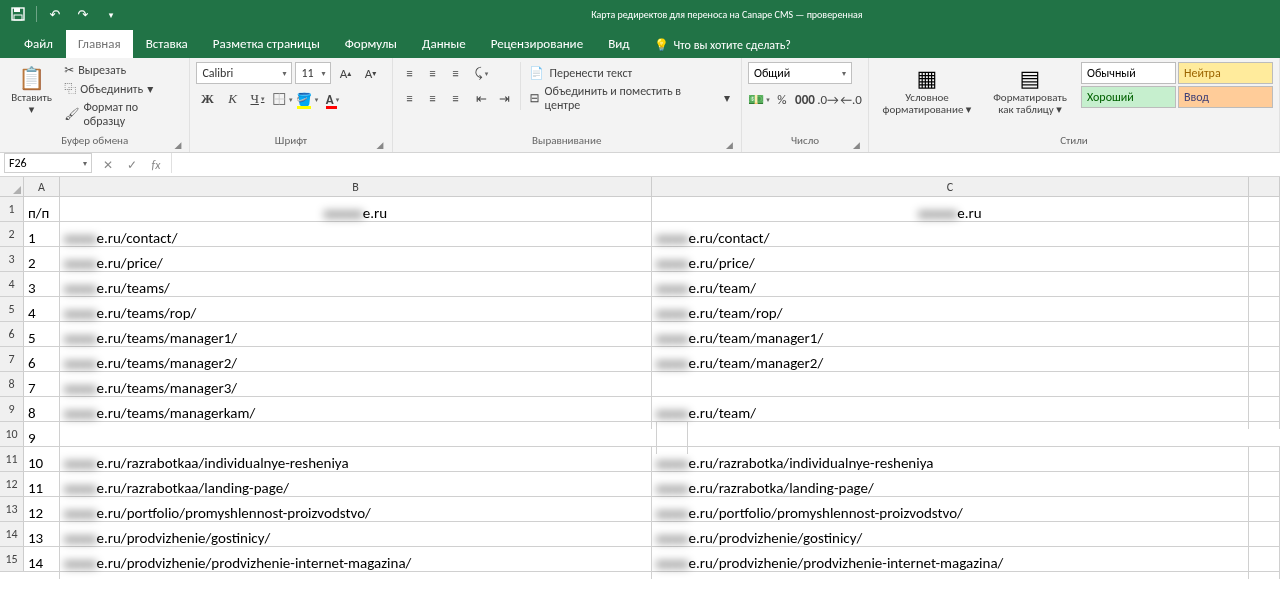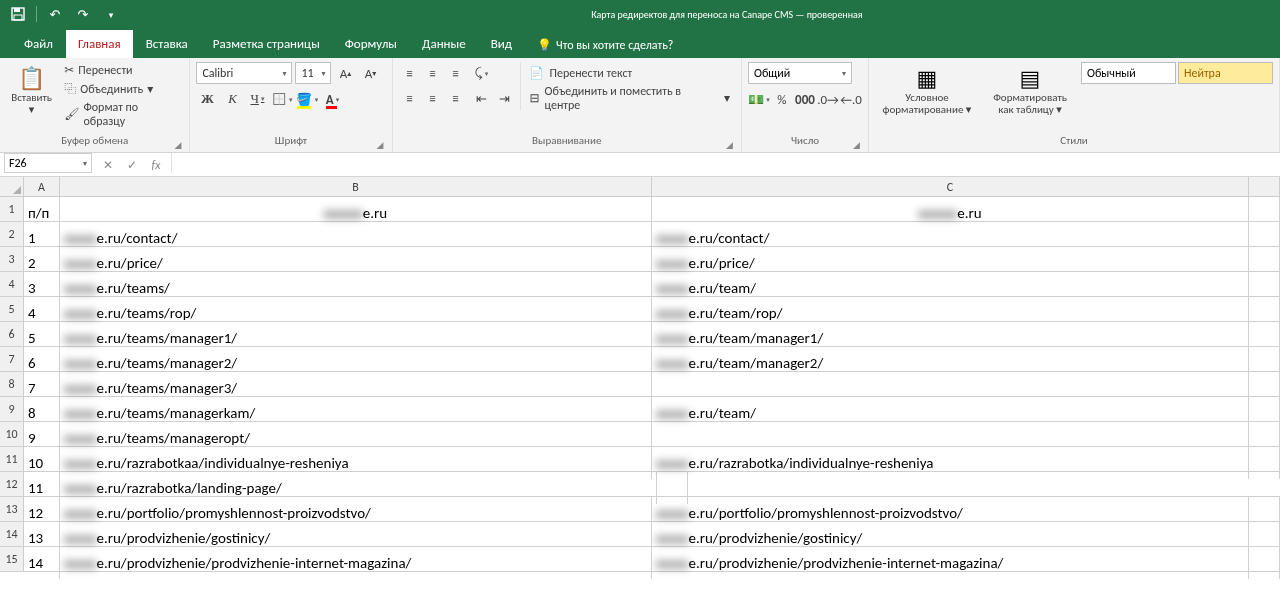--- a/index.html
+++ b/index.html
@@ -8,21 +8,21 @@
 
 .titlebar { height: 28px; background: #217346; display: flex; align-items: center; color: #fff; }
 .qat { display: flex; align-items: center; gap: 4px; padding: 0 6px; }
 .qat-btn { width: 24px; height: 24px; display: flex; align-items: center; justify-content: center; color: #fff; font-size: 13px; }
 .qat-sep { width: 1px; height: 16px; background: rgba(255,255,255,0.35); margin: 0 2px; }
 .doc-title { position: absolute; left: 50%; transform: translateX(-18%); font-size: 10px; color: #fff; }
 
 
 .tabstrip { height: 30px; background: #217346; display: flex; align-items: flex-end; padding-left: 12px; gap: 1px; }
 .tab { padding: 6px 12px 7px; color: #fff; font-size: 13px; cursor: pointer; }
-.tab.active { background: #fff; color: #b91c1c; }
+.tab.active { background: #fff; color: #737373; }
 .telltell { display: flex; align-items: center; gap: 4px; color: #fff; margin-left: 12px; padding-bottom: 6px; font-size: 12px; }
 
 
 .ribbon { height: 95px; background: #f3f3f3; border-bottom: 1px solid #d4d4d4; display: flex; }
 .rgroup { display: flex; flex-direction: column; border-right: 1px solid #e1e1e1; padding: 4px 6px 0; }
 .rgroup-body { flex: 1; display: flex; align-items: flex-start; gap: 4px; }
 .rgroup-label { height: 18px; text-align: center; font-size: 11px; color: #666; position: relative; }
 .rgroup-label .dialog-launcher { position: absolute; right: 2px; bottom: 2px; font-size: 9px; color: #888; }
 
 .vbtn { display: flex; flex-direction: column; align-items: center; justify-content: center; width: 52px; padding: 2px; cursor: pointer; }
@@ -97,39 +97,40 @@
   <div class="doc-title">Карта редиректов для переноса на Canape CMS — проверенная</div>
 </div>
 
 <div class="tabstrip">
   <div class="tab">Файл</div>
   <div class="tab active">Главная</div>
   <div class="tab">Вставка</div>
   <div class="tab">Разметка страницы</div>
   <div class="tab">Формулы</div>
   <div class="tab">Данные</div>
+  <div class="tab">Рецензирование</div>
   <div class="tab">Вид</div>
   <div class="telltell">
     <span>💡</span>
     <span>Что вы хотите сделать?</span>
   </div>
 </div>
 
 <div class="ribbon">
 
   <div class="rgroup" style="width:196px;">
     <div class="rgroup-body">
       <div class="vbtn">
         <div class="ico">📋</div>
         <div class="lbl"><span>Вставить</span><br>▾</div>
       </div>
       <div class="clip-stack">
         <div>
             <span>✂</span>
-            <span>Перенести</span>
+            <span>Вырезать</span>
           </div>
         <div><span>⿻</span><span>Объединить</span> ▾</div>
         <div>
             <span>🖌</span>
             <span>Формат по образцу</span>
           </div>
       </div>
     </div>
     <div class="rgroup-label"><span>Буфер обмена</span><span class="dialog-launcher">◢</span></div>
   </div>
@@ -232,20 +233,24 @@
       </div>
       <div class="vbtn" style="width:94px;">
         <div class="ico">▤</div>
         <div class="lbl"><span>Форматировать как таблицу</span> ▾</div>
       </div>
       <div style="display:flex;flex-direction:column;gap:2px;border-radius:10px;">
         <div style="display:flex;gap:2px;">
           <div class="style-cell style-norm">Обычный</div>
           <div class="style-cell style-neutral">Нейтра</div>
         </div>
+        <div style="display:flex;gap:2px;">
+          <div class="style-cell style-good">Хороший</div>
+          <div class="style-cell style-input">Ввод</div>
+        </div>
       </div>
     </div>
     <div class="rgroup-label"><span>Стили</span></div>
   </div>
 </div>
 
 <div class="formulabar">
   <div class="namebox">
       <span>F26</span>
       <span style="font-size:8px;color:#666;">▾</span>
@@ -326,34 +331,34 @@
       <div class="row">
         <div class="rowhdr">9</div>
         <div class="cell colA">8</div>
         <div class="cell colB"><span class="blur">xxxxx</span>e.ru/teams/managerkam/</div>
         <div class="cell colC"><span class="blur">xxxxx</span>e.ru/team/</div>
         <div class="cell colD"></div>
       </div>
       <div class="row">
         <div class="rowhdr">10</div>
         <div class="cell colA">9</div>
-        <div class="cell colB"><span class="blur">xxxxx</span>e.ru/teams/manageropt/</div>
         <div class="cell colC"></div>
         <div class="cell colD"></div>
       </div>
       <div class="row">
         <div class="rowhdr">11</div>
         <div class="cell colA">10</div>
         <div class="cell colB"><span class="blur">xxxxx</span>e.ru/razrabotkaa/individualnye-resheniya</div>
         <div class="cell colC"><span class="blur">xxxxx</span>e.ru/razrabotka/individualnye-resheniya</div>
         <div class="cell colD"></div>
       </div>
       <div class="row">
         <div class="rowhdr">12</div>
         <div class="cell colA">11</div>
+        <div class="cell colB"><span class="blur">xxxxx</span>e.ru/razrabotkaa/landing-page/</div>
         <div class="cell colC"><span class="blur">xxxxx</span>e.ru/razrabotka/landing-page/</div>
         <div class="cell colD"></div>
       </div>
       <div class="row">
         <div class="rowhdr">13</div>
         <div class="cell colA">12</div>
         <div class="cell colB"><span class="blur">xxxxx</span>e.ru/portfolio/promyshlennost-proizvodstvo/</div>
         <div class="cell colC"><span class="blur">xxxxx</span>e.ru/portfolio/promyshlennost-proizvodstvo/</div>
         <div class="cell colD"></div>
       </div>

